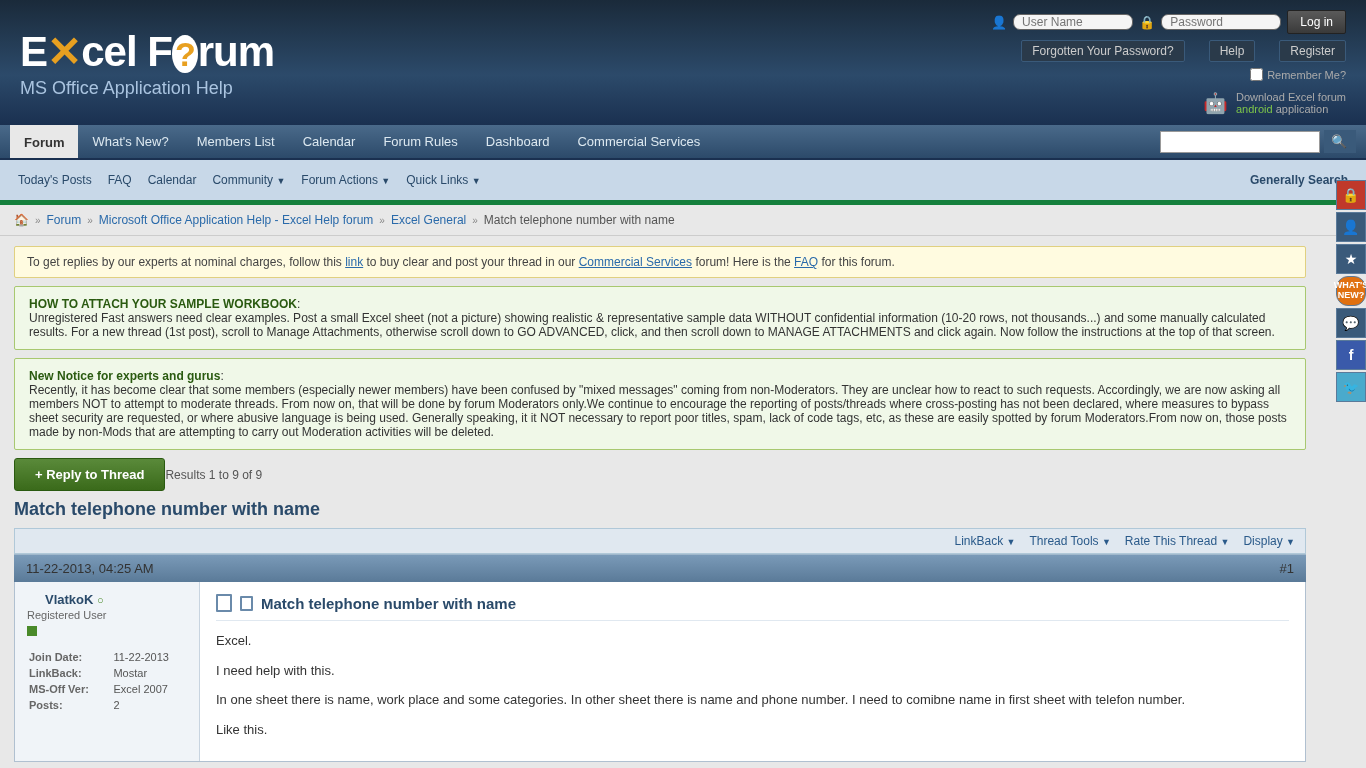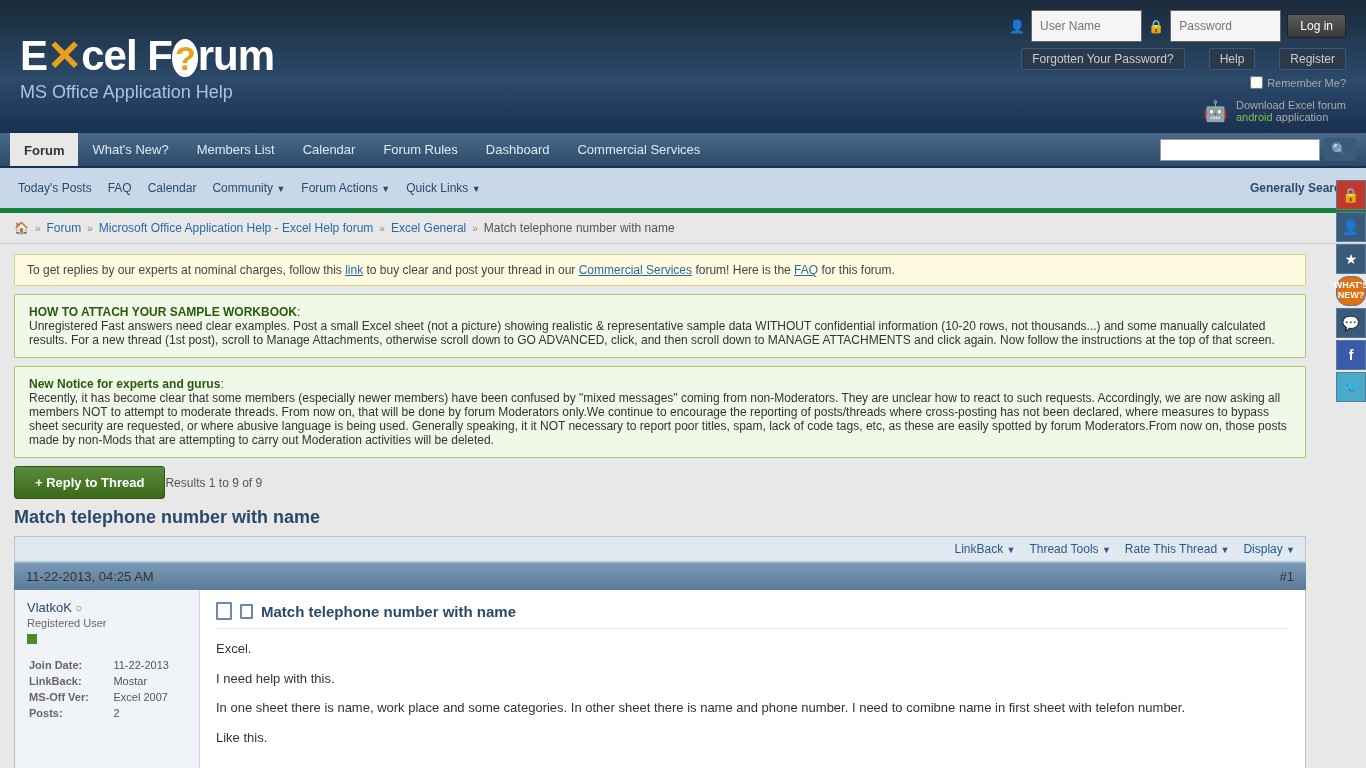--- a/index.html
+++ b/index.html
@@ -5,21 +5,21 @@
     * { margin: 0; padding: 0; box-sizing: border-box; }
     body { font-family: Arial, sans-serif; font-size: 13px; background: #e8e8e8; color: #333; }
 
     
     #header { background: linear-gradient(180deg, #1a2a3a 0%, #2c4a6a 60%, #1a3050 100%); padding: 10px 20px; display: flex; align-items: center; justify-content: space-between; min-height: 100px; }
     #logo-area { display: flex; flex-direction: column; }
     #logo-text { font-size: 42px; font-weight: bold; color: #fff; letter-spacing: -1px; }
     #logo-subtitle { color: #aac4e0; font-size: 18px; margin-top: 2px; }
     #header-right { display: flex; flex-direction: column; align-items: flex-end; gap: 6px; }
     #login-area { display: flex; align-items: center; gap: 6px; }
-    #login-area input { padding: 8px 8px; font-size: 12px; border: 1px solid #666; border-radius: 0; background: #f5f5f5; color: #999; width: 111px; }
+    #login-area input { padding: 0 8px; font-size: 12px; border: 1px solid #666; border-radius: 7px; background: #f5f5f5; color: #999; width: 120px; }
     #login-btn { background: linear-gradient(180deg, #5a5a5a, #3a3a3a); color: #fff; border: 1px solid #222; padding: 4px 12px; font-size: 12px; cursor: pointer; border-radius: 2px; }
     #top-links { display: flex; gap: 24px; }
     #top-links a { color: #ccc; font-size: 12px; text-decoration: none; background: #2a3a4a; padding: 3px 10px; border: 1px solid #3a5a7a; border-radius: 2px; }
     #remember-me { display: flex; align-items: center; gap: 4px; color: #aaa; font-size: 11px; }
     #android-dl { display: flex; align-items: center; gap: 8px; color: #aaa; font-size: 11px; margin-top: 4px; }
     #android-dl span.green { color: #7dc44a; }
 
     
     #navbar { background: linear-gradient(180deg, #4a6a8a, #2c4a6a); display: flex; align-items: center; padding: 0 10px; border-bottom: 2px solid #1a3050; }
     #navbar a { color: #dce8f0; font-size: 13px; text-decoration: none; padding: 8px 14px; display: inline-block; }
@@ -196,21 +196,21 @@
   </div>
 
   <div id="post-header">
     <span style="display:flex;align-items:center;gap:6px;">11-22-2013, 04:25 AM</span>
     <span>#1</span>
   </div>
 
   <div id="post-container">
     <div id="post-sidebar">
       <div>
-        <span style="font-weight:normal;color:#2a4a6a;font-size:13px;">VlatkoK</span>
+        <span style="font-weight:bold;color:#2a4a6a;font-size:13px;margin-left:18px;">VlatkoK</span>
         <span style="color:#4a8a2a;font-size:11px;"> ○</span>
       </div>
       <div style="color:#666;font-size:11px;margin:2px 0;">Registered User</div>
       <div style="width:10px;height:10px;background:#4a8a2a;display:inline-block;margin:3px 0;"></div>
       <table>
         <tbody>
             <tr>
           <td>Join Date:</td>
           <td>11-22-2013</td>
         </tr>

